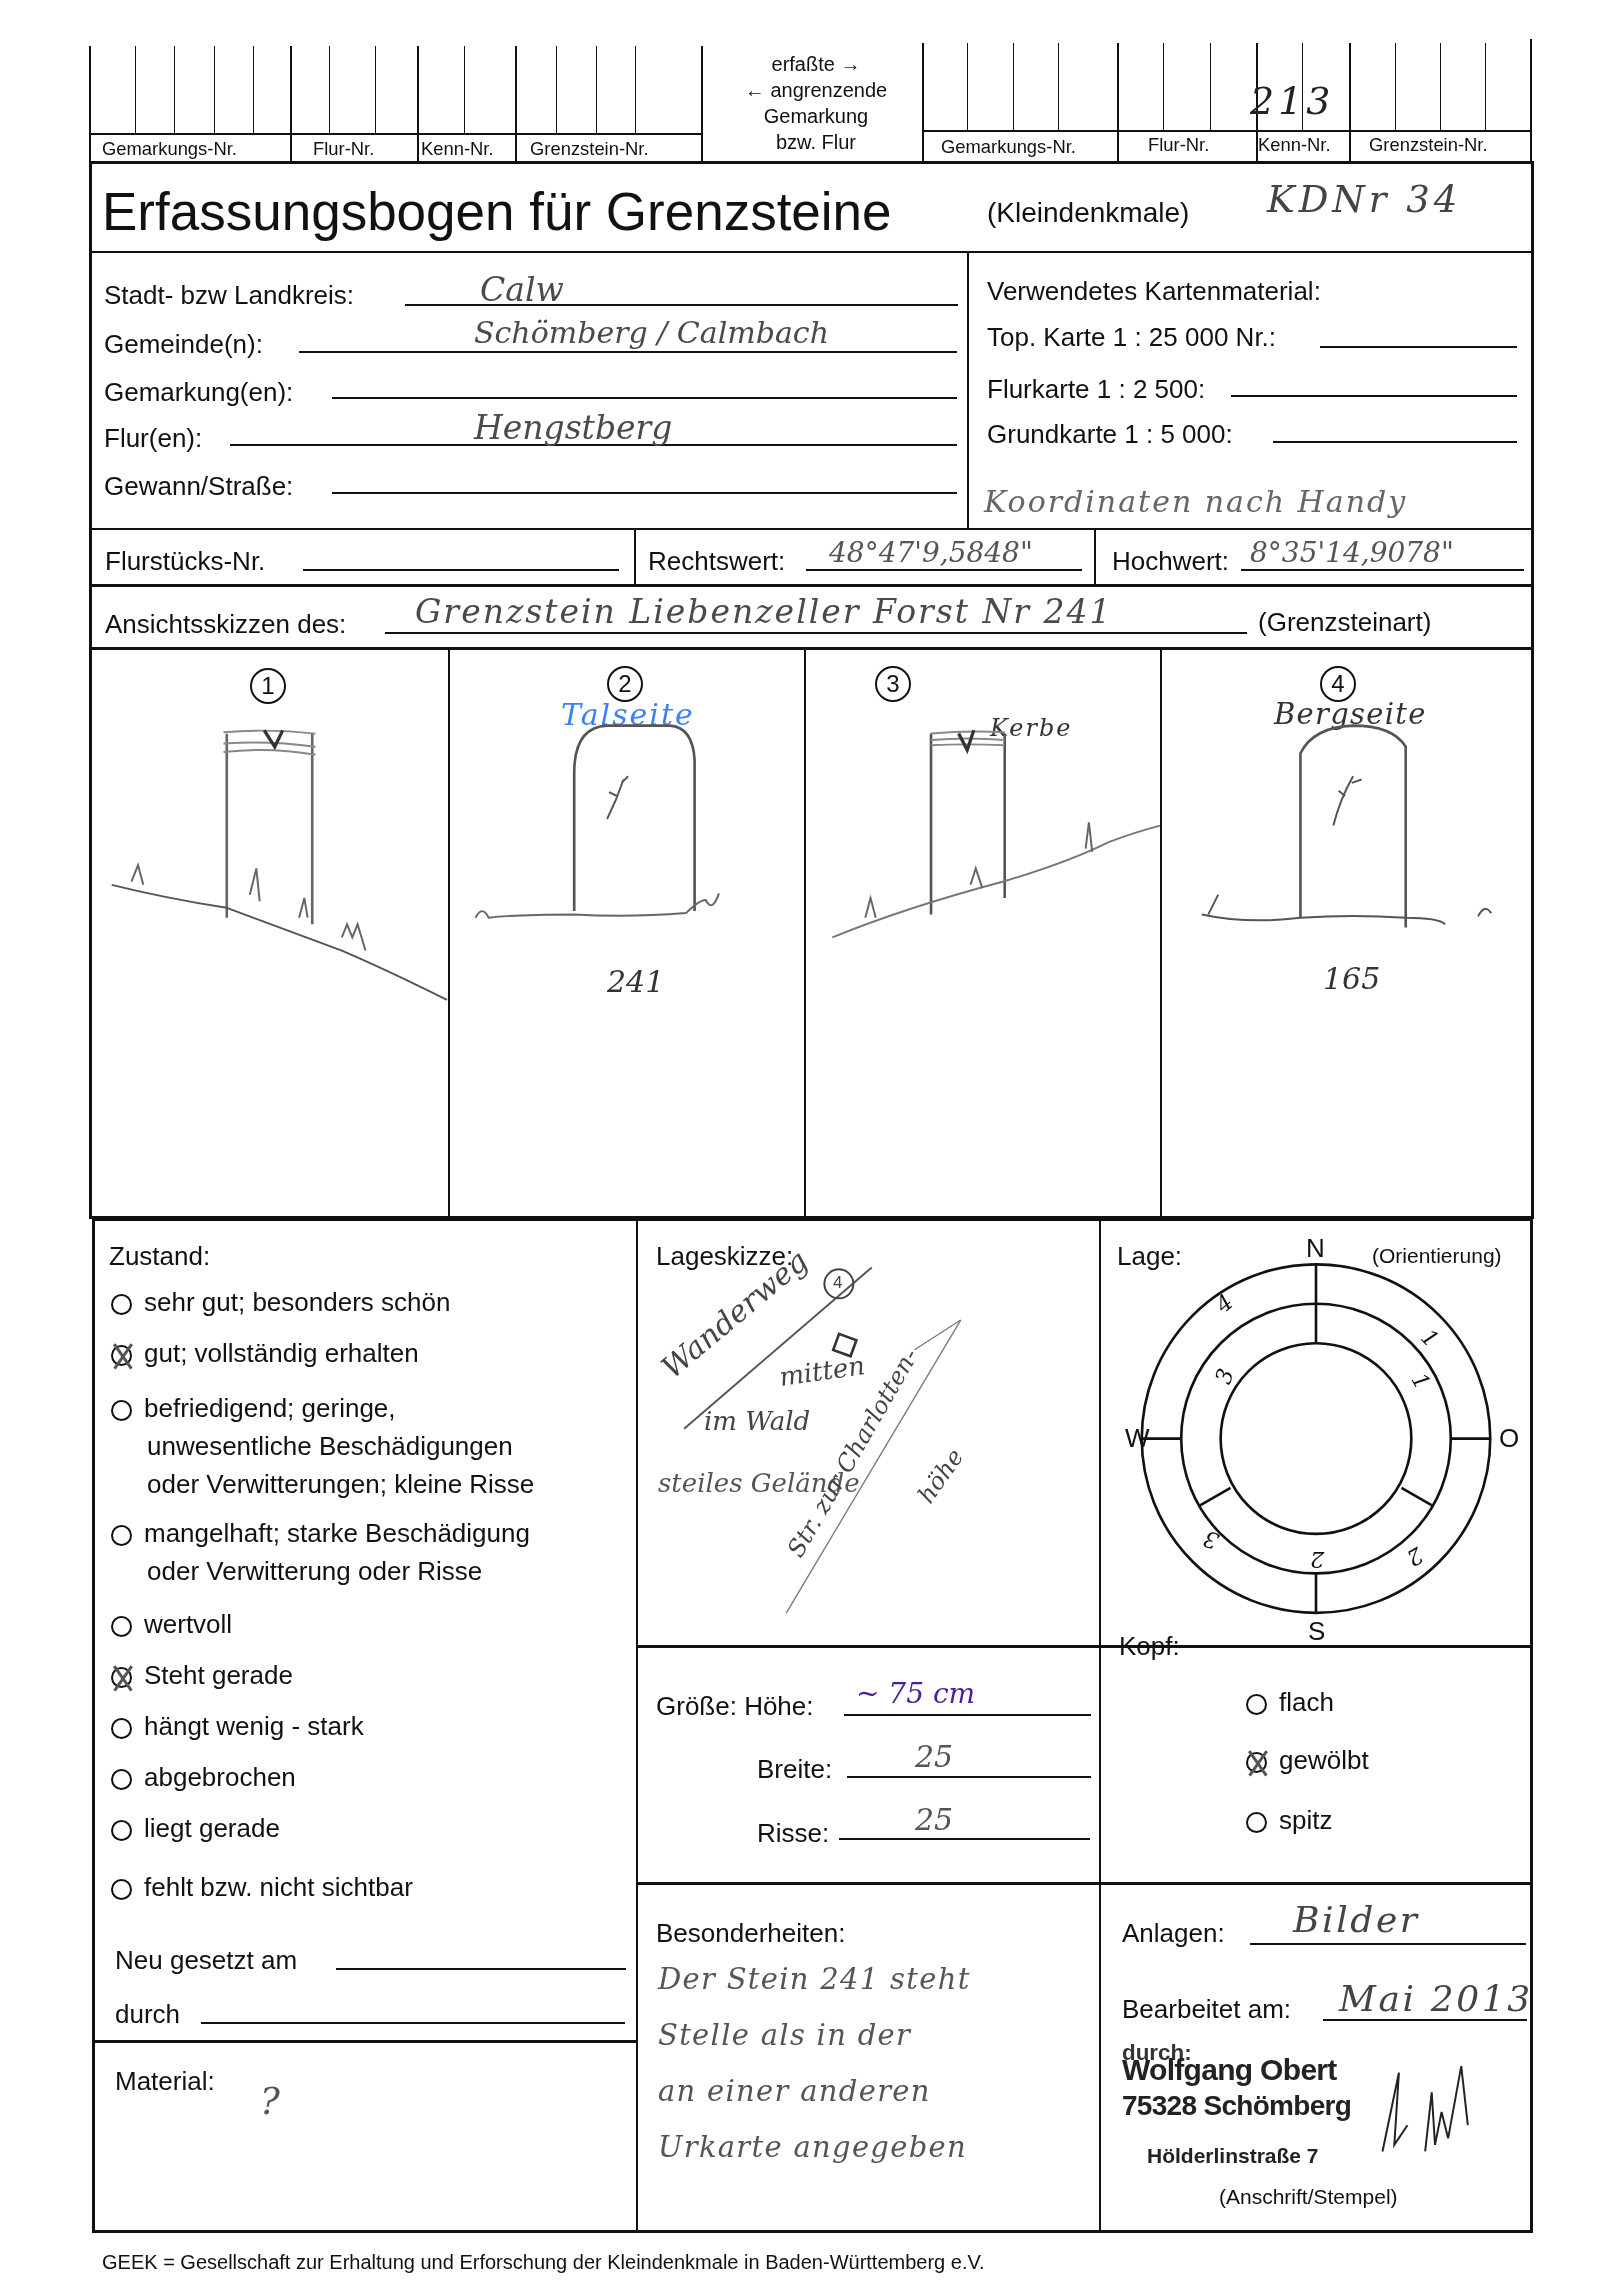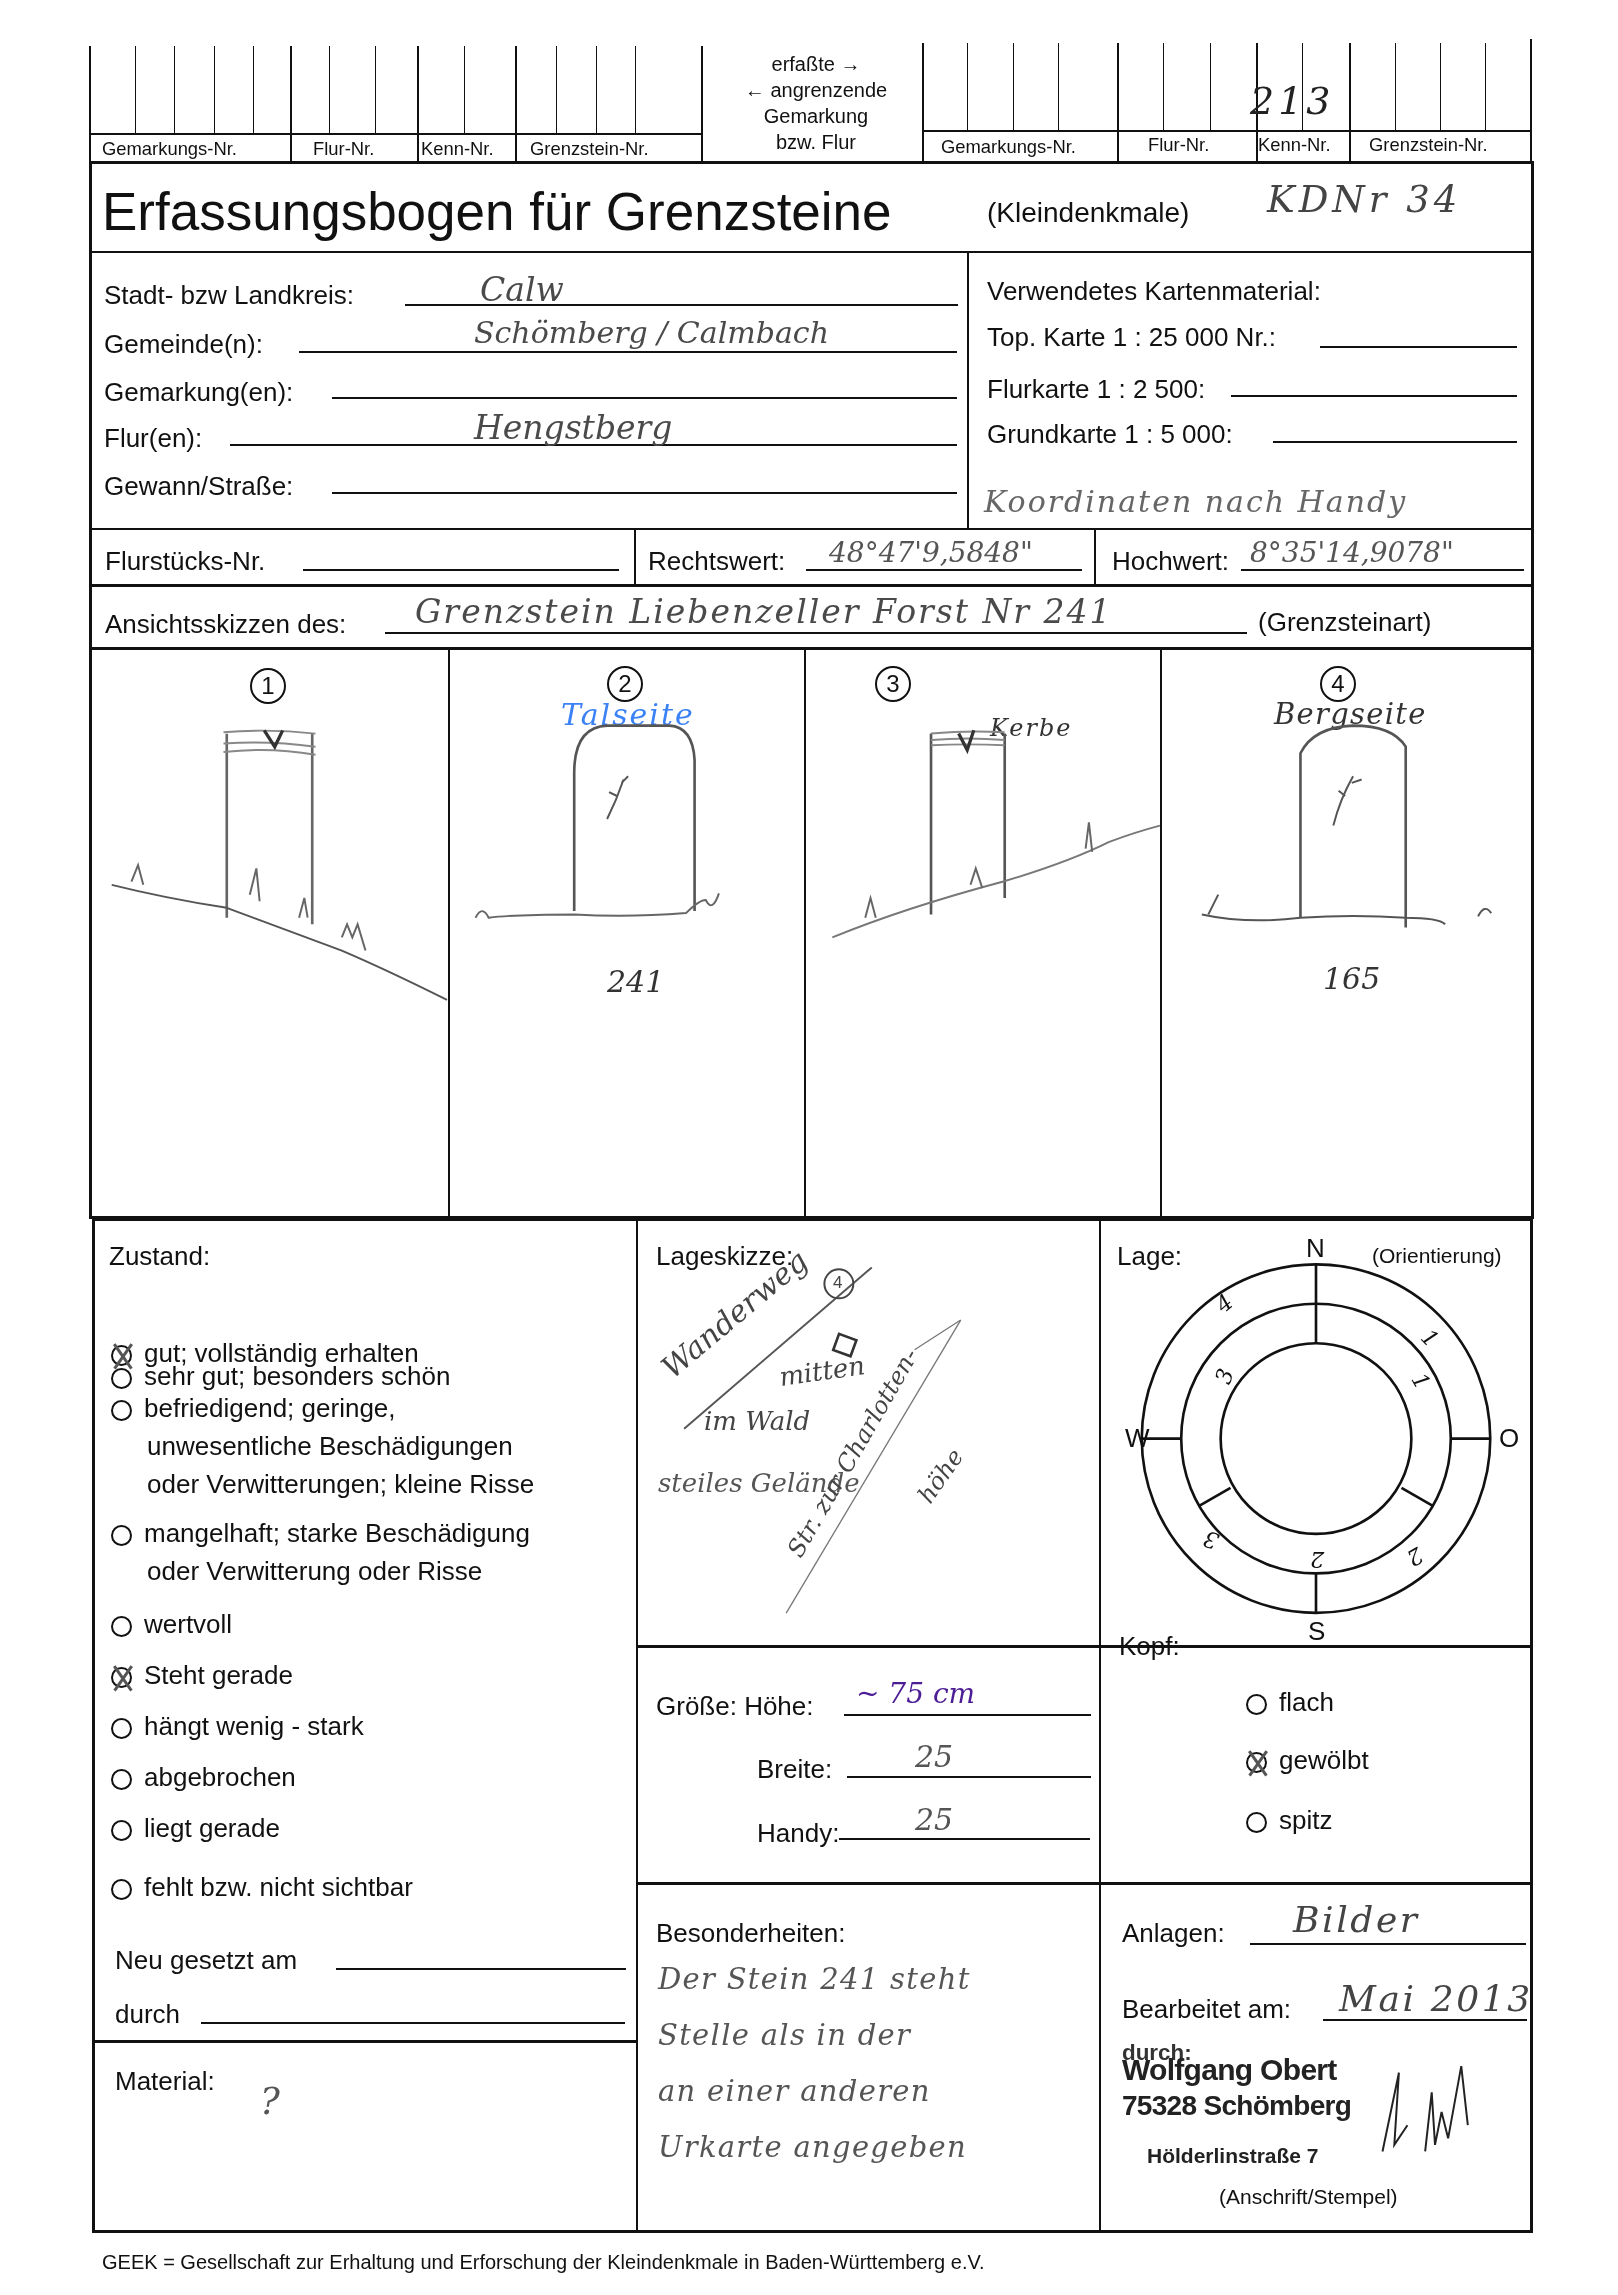--- a/index.html
+++ b/index.html
@@ -190,21 +190,21 @@
 <div class="vline" style="left:636px;top:1218px;height:851px;"></div>
 <div class="vline" style="left:1099px;top:1218px;height:1015px;"></div>
 <div class="hline" style="left:636px;top:1645px;width:897px;"></div>
 <div class="hline" style="left:636px;top:1882px;width:897px;"></div>
 <div class="hline" style="left:92px;top:2040px;width:546px;"></div>
 <div class="vline" style="left:636px;top:2040px;height:193px;"></div>
 
 <div class="abs" style="left:109px;top:1241px;width:513px;">
   <div class="printed" style="font-size:26px;margin-bottom:14.5px;">Zustand:</div>
 </div>
-<div class="opt" style="left:111px;top:1361px;"><span class="radio"></span><span>sehr gut; besonders schön</span></div>
+<div class="opt" style="left:111px;top:1287px;"><span class="radio"></span><span>sehr gut; besonders schön</span></div>
 <div class="opt" style="left:111px;top:1338px;"><span class="radio checked"></span><span>gut; vollständig erhalten</span></div>
 <div class="opt" style="left:111px;top:1389px;line-height:38px;"><span class="radio"></span><span>befriedigend; geringe,</span><span class="cont">unwesentliche Beschädigungen</span><span class="cont">oder Verwitterungen; kleine Risse</span></div>
 <div class="opt" style="left:111px;top:1514px;line-height:38px;"><span class="radio"></span><span>mangelhaft; starke Beschädigung</span><span class="cont">oder Verwitterung oder Risse</span></div>
 <div class="opt" style="left:111px;top:1609px;"><span class="radio"></span><span>wertvoll</span></div>
 <div class="opt" style="left:111px;top:1660px;"><span class="radio checked"></span><span>Steht gerade</span></div>
 <div class="opt" style="left:111px;top:1711px;"><span class="radio"></span><span>hängt wenig - stark</span></div>
 <div class="opt" style="left:111px;top:1762px;"><span class="radio"></span><span>abgebrochen</span></div>
 <div class="opt" style="left:111px;top:1813px;"><span class="radio"></span><span>liegt gerade</span></div>
 <div class="opt" style="left:111px;top:1872px;"><span class="radio"></span><span>fehlt bzw. nicht sichtbar</span></div>
 
@@ -260,21 +260,21 @@
   <div class="abs hand" style="left:211px;top:329px;font-size:22.4px;color:#111;transform:rotate(180deg);">2</div>
   <div class="abs hand" style="left:309px;top:326px;font-size:22.4px;color:#111;transform:rotate(150deg);">2</div>
 </div>
 
 <div class="lbl" style="left:656px;top:1691px;">Größe: Höhe:</div>
 <div class="uline" style="left:844px;top:1714px;width:247px;"></div>
 <div class="abs hand" style="left:856px;top:1677px;font-size:28px;color:#4c1d95;">~ 75 cm</div>
 <div class="lbl" style="left:757px;top:1754px;">Breite:</div>
 <div class="uline" style="left:847px;top:1776px;width:244px;"></div>
 <div class="abs hand" style="left:915px;top:1739px;font-size:30px;color:#555;">25</div>
-<div class="lbl" style="left:757px;top:1818px;">Handy:</div>
+<div class="lbl" style="left:757px;top:1818px;">Risse:</div>
 <div class="uline" style="left:839px;top:1838px;width:251px;"></div>
 <div class="abs hand" style="left:915px;top:1802px;font-size:30px;color:#555;">25</div>
 
 <div class="lbl" style="left:1119px;top:1631px;">Kopf:</div>
 <div class="opt" style="left:1246px;top:1687px;"><span class="radio"></span><span>flach</span></div>
 <div class="opt" style="left:1246px;top:1745px;"><span class="radio checked"></span><span>gewölbt</span></div>
 <div class="opt" style="left:1246px;top:1805px;"><span class="radio"></span><span>spitz</span></div>
 
 <div class="lbl" style="left:656px;top:1918px;">Besonderheiten:</div>
 <div class="abs hand" style="left:658px;top:1951px;font-size:29px;color:#555;line-height:56px;letter-spacing:1.3px;">

